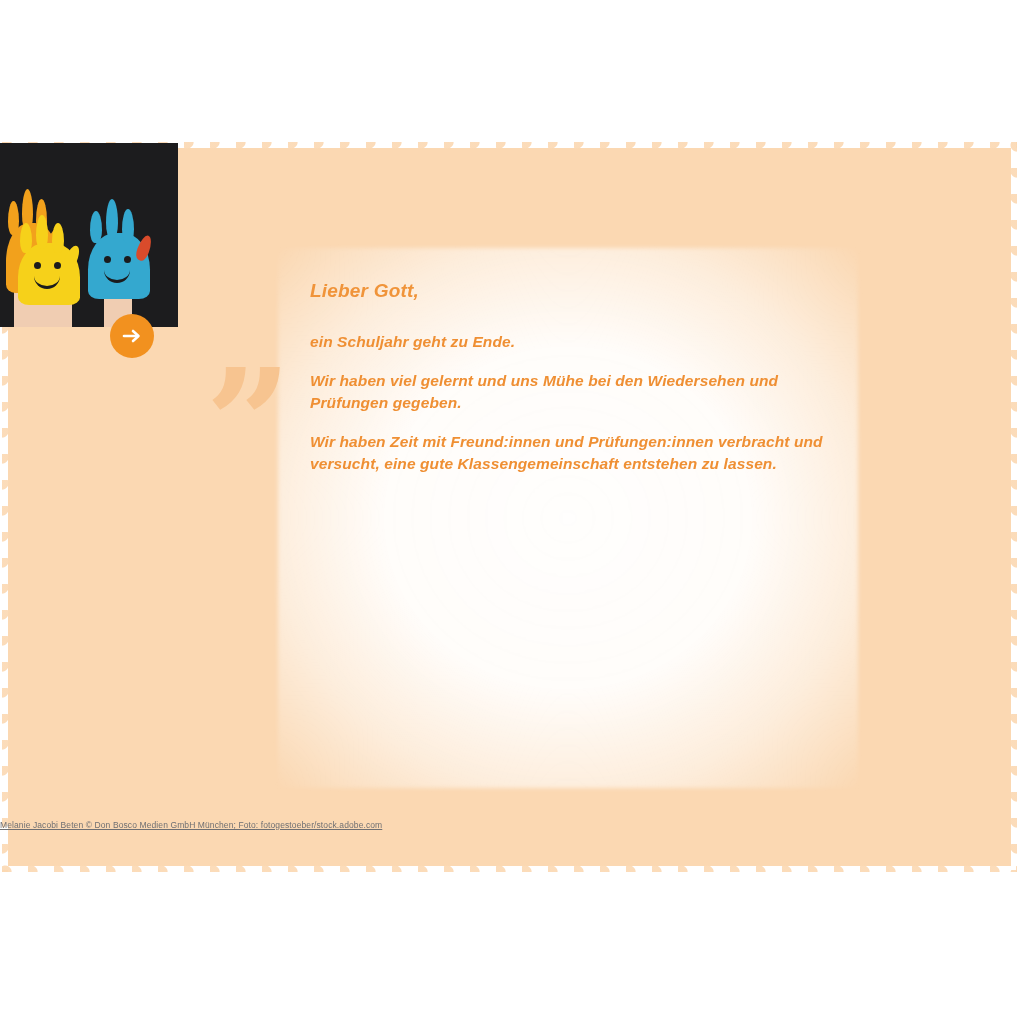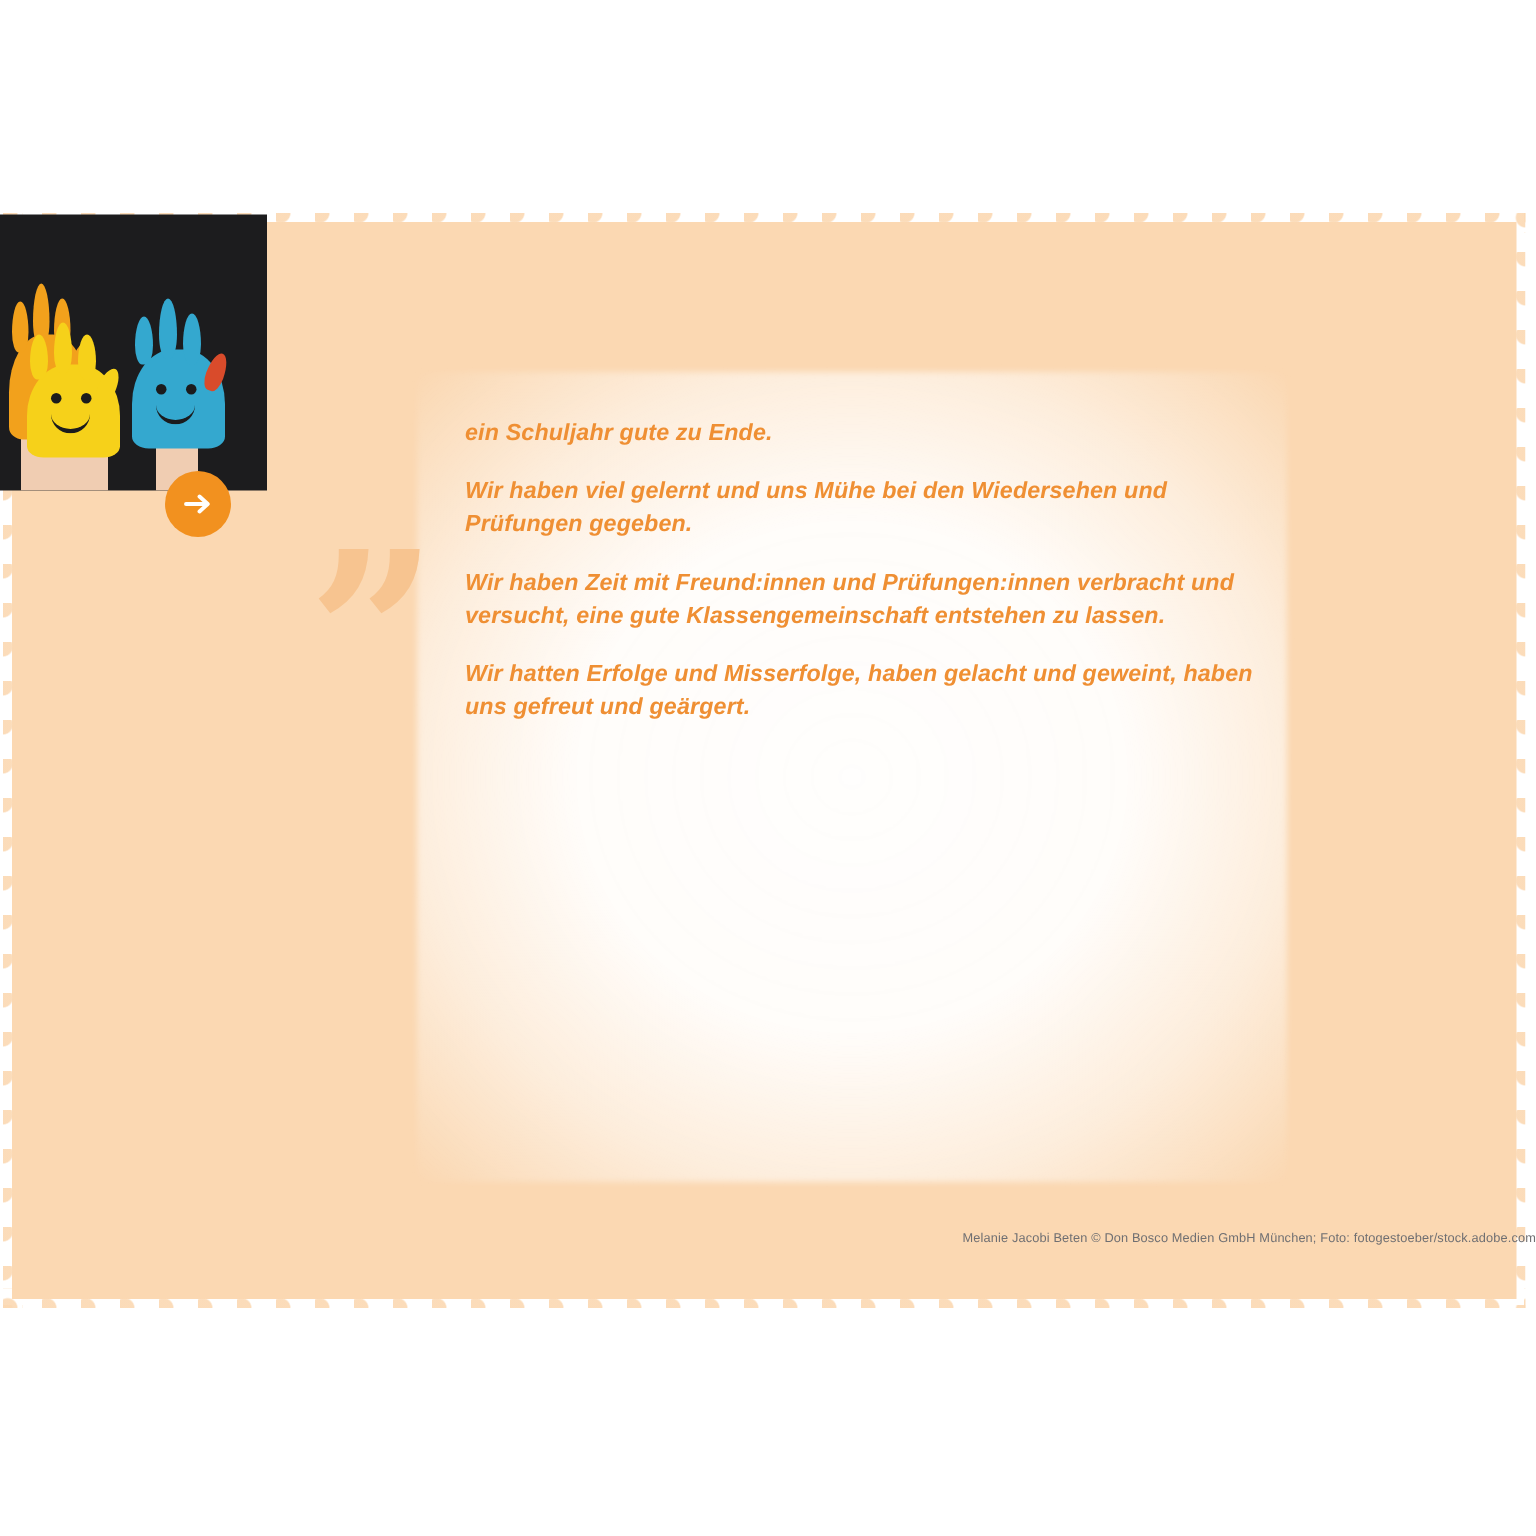--- a/index.html
+++ b/index.html
@@ -151,24 +151,25 @@
   }
   .prayer p.amen {
     margin-top: 22px;
   }
 
   .credit {
     position: absolute;
     left: 0;
     right: 0;
     top: 820px;
-    text-align: right;
+    text-align: left;
     font-size: 8.5px;
     color: #6f6f72;
     letter-spacing: 0.1px;
+    text-decoration: underline;
   }
 </style>
 </head>
 <body>
 
 <div class="page">
 
   <div class="card">
     <div class="inner-glow"></div>
   </div>
@@ -206,21 +207,21 @@
   <div class="arrow-btn">
     <svg width="22" height="22" viewBox="0 0 22 22" aria-hidden="true">
       <path d="M3 11 H16" stroke="#ffffff" stroke-width="2.6" stroke-linecap="round" fill="none"></path>
       <path d="M12 6 L17.5 11 L12 16" stroke="#ffffff" stroke-width="2.6" stroke-linecap="round" stroke-linejoin="round" fill="none"></path>
     </svg>
   </div>
 
   <div class="quote-mark">„</div>
 
   <div class="prayer">
-    <p>ein Schuljahr gute zu Ende.</p>
+    <p class="salutation">Lieber Gott,</p>
+    <p>ein Schuljahr geht zu Ende.</p>
     <p>Wir haben viel gelernt und uns Mühe bei den Wiedersehen und Prüfungen gegeben.</p>
     <p>Wir haben Zeit mit Freund:innen und Prüfungen:innen verbracht und versucht, eine gute Klassengemeinschaft entstehen zu lassen.</p>
-    <p>Wir hatten Erfolge und Misserfolge, haben gelacht und geweint, haben uns gefreut und geärgert.</p>
   </div>
 
   <div class="credit">Melanie Jacobi Beten © Don Bosco Medien GmbH München; Foto: fotogestoeber/stock.adobe.com</div>
 
 </div>
 
 </body></html>

